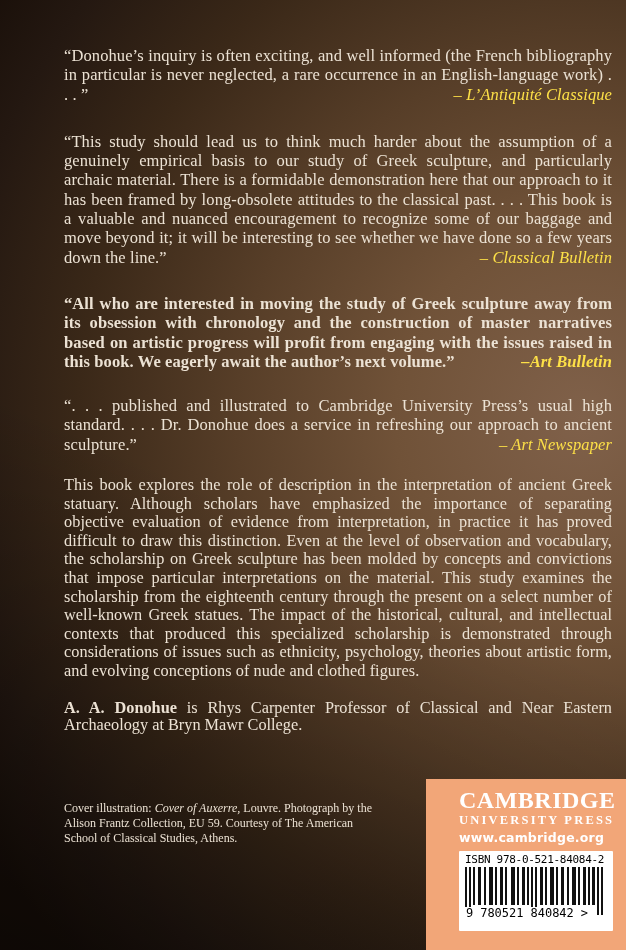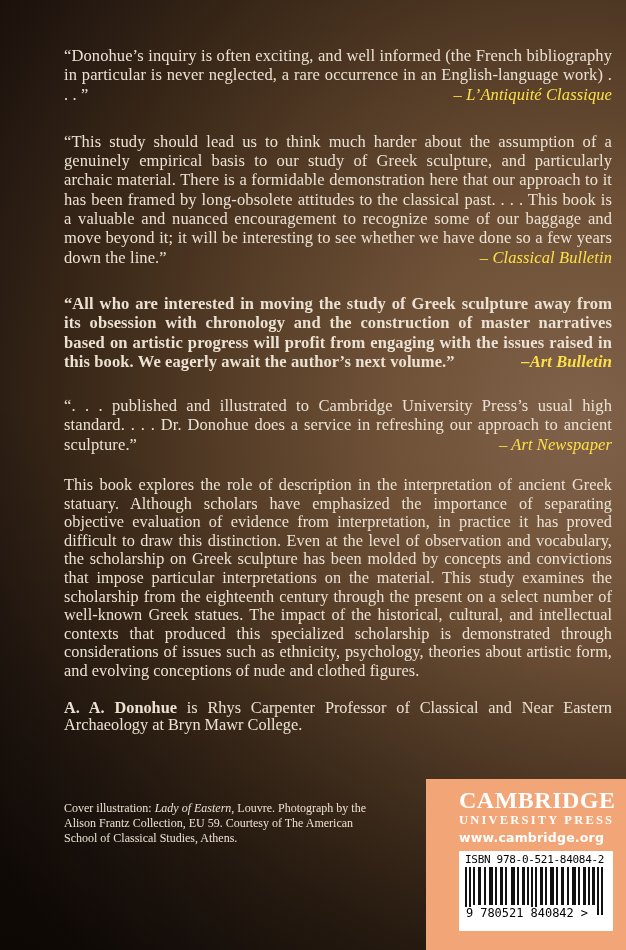--- a/index.html
+++ b/index.html
@@ -111,21 +111,21 @@
 
   <div class="description">This book explores the role of description in the interpretation of ancient Greek statuary. Although scholars have emphasized the importance of separating objective evaluation of evidence from interpretation, in practice it has proved difficult to draw this distinction. Even at the level of observation and vocabulary, the scholarship on Greek sculpture has been molded by concepts and convictions that impose particular interpretations on the material. This study examines the scholarship from the eighteenth century through the present on a select number of well-known Greek statues. The impact of the historical, cultural, and intellectual contexts that produced this specialized scholarship is demonstrated through considerations of issues such as ethnicity, psychology, theories about artistic form, and evolving conceptions of nude and clothed figures.</div>
 
   <div class="author-bio">
     <span class="name">A. A. Donohue</span><span> is Rhys Carpenter Professor of Classical and Near Eastern Archaeology at Bryn Mawr College.</span>
   </div>
 
 </div>
 
 <div class="cover-credit">
-  <span>Cover illustration: </span><span class="work-title">Lady of Eastern</span><span>, Louvre. Photograph by the Alison Frantz Collection, EU 59.  Courtesy of The American School of Classical Studies, Athens.</span>
+  <span>Cover illustration: </span><span class="work-title">Cover of Auxerre</span><span>, Louvre. Photograph by the Alison Frantz Collection, EU 59.  Courtesy of The American School of Classical Studies, Athens.</span>
 </div>
 
 <div class="publisher-panel">
   <div class="cambridge">CAMBRIDGE</div>
   <div class="univ-press">UNIVERSITY PRESS</div>
   <div class="website">www.cambridge.org</div>
 
   <div class="barcode-box">
     <div class="isbn-label">ISBN 978-0-521-84084-2</div>
     <svg class="bars" width="140" height="50" viewBox="0 0 140 50" xmlns="http://www.w3.org/2000/svg">

